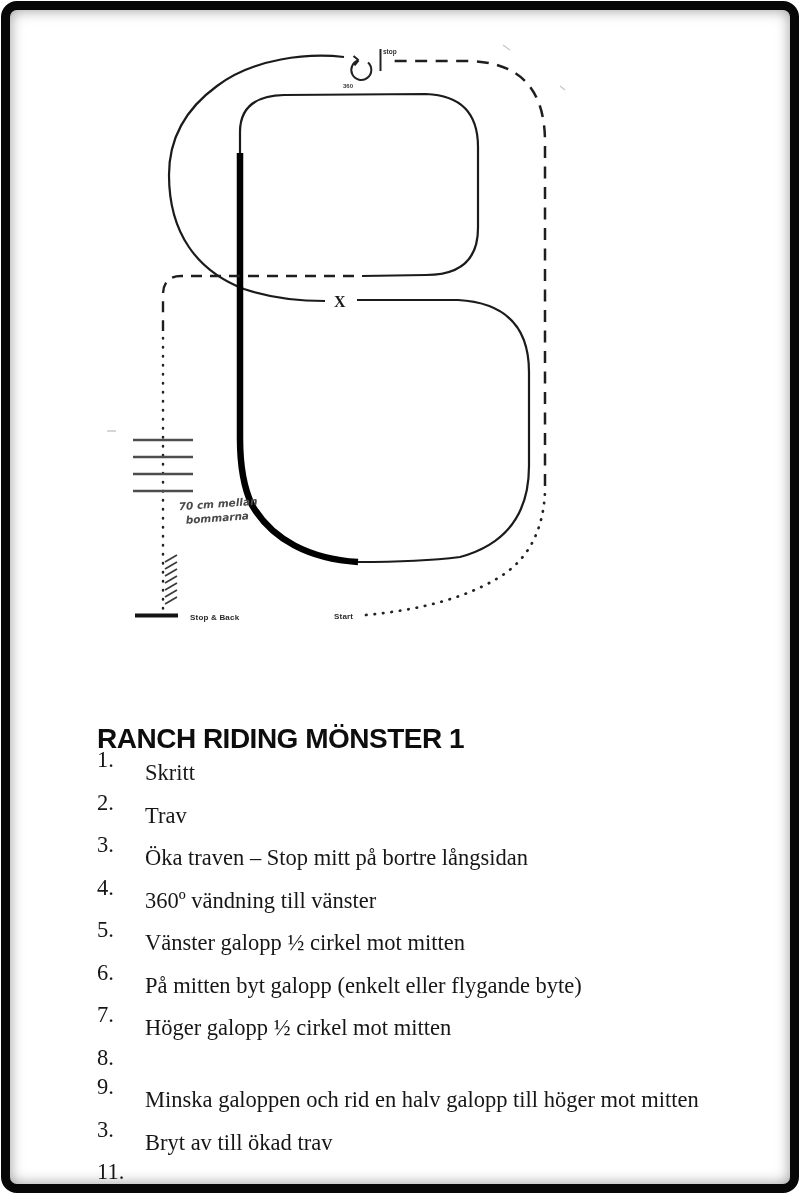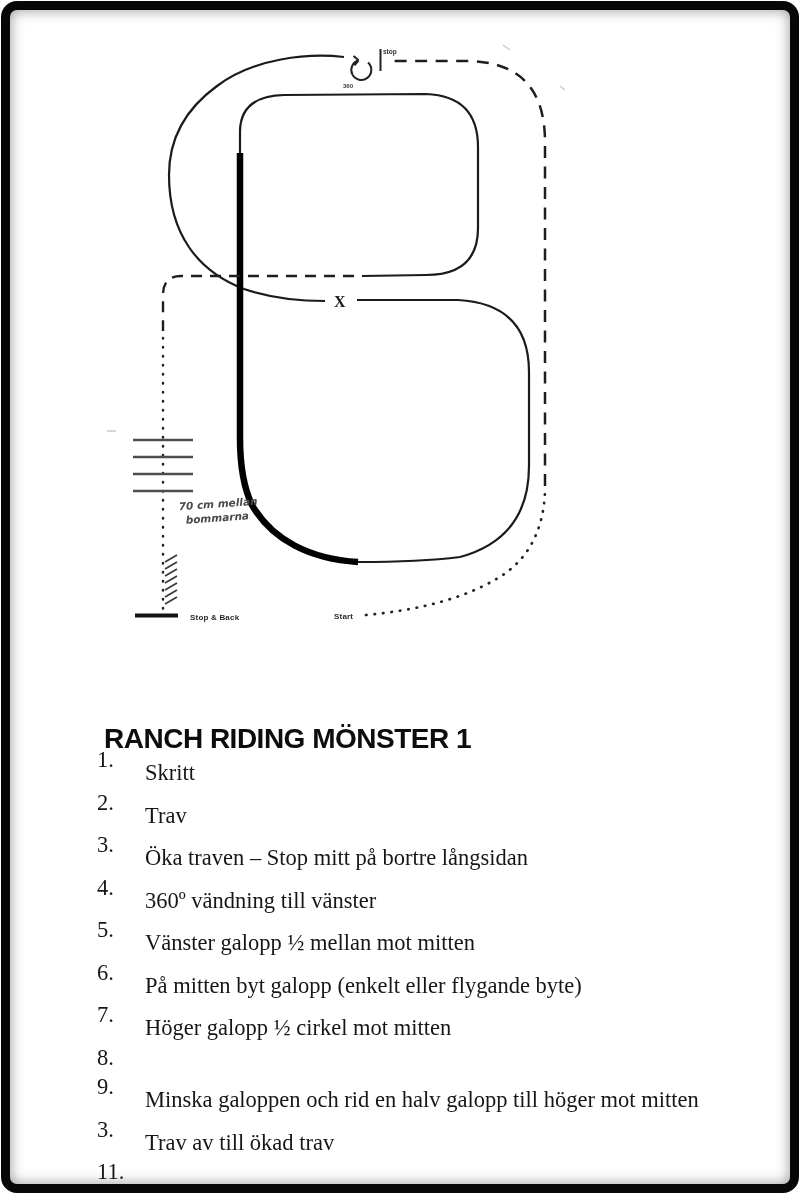--- a/index.html
+++ b/index.html
@@ -34,21 +34,21 @@
 
   
   .t-tiny  { font:600 6.5px "Liberation Sans", sans-serif; fill:#333; }
   .t-tiny2 { font:600 6px   "Liberation Sans", sans-serif; fill:#3a3a3a; }
   .t-x     { font:700 16px  "Liberation Serif", serif;     fill:#1a1a1a; }
   .t-hand  { font:italic 600 10.5px "DejaVu Sans", sans-serif; fill:#4a4a4a; }
   .t-small { font:600 8px "Liberation Sans", sans-serif; fill:#2b2b2b; letter-spacing:.2px; }
 
   
   .title {
-    position:absolute; left:104px; top:701px;
+    position:absolute; left:97px; top:701px;
     font-family:"Liberation Sans", sans-serif;
     font-size:28px; font-weight:700; letter-spacing:-0.5px; color:#0d0d0d;
     white-space:nowrap;
     margin-top:22px;
   }
   .list {
     position:absolute; left:97px; top:745px;
     font-size:22.5px; color:#161616; list-style:none; margin:0; padding:0;
   }
   .list li { display:flex; line-height:29.5px; }
@@ -115,40 +115,40 @@
     <li>
         <span class="num">3.</span>
         <span class="txt">Öka traven – Stop mitt på bortre långsidan</span>
       </li>
     <li>
         <span class="num">4.</span>
         <span class="txt">360º vändning till vänster</span>
       </li>
     <li>
         <span class="num">5.</span>
-        <span class="txt">Vänster galopp ½ mellan mot mitten</span>
+        <span class="txt">Vänster galopp ½ cirkel mot mitten</span>
       </li>
     <li>
         <span class="num">6.</span>
         <span class="txt">På mitten byt galopp (enkelt eller flygande byte)</span>
       </li>
     <li>
         <span class="num">7.</span>
         <span class="txt">Höger galopp ½ cirkel mot mitten</span>
       </li>
     <li>
         <span class="num">8.</span>
       </li>
     <li>
         <span class="num">9.</span>
         <span class="txt">Minska galoppen och rid en halv galopp till höger mot mitten</span>
       </li>
     <li>
         <span class="num">3.</span>
-        <span class="txt">Trav av till ökad trav</span>
+        <span class="txt">Bryt av till ökad trav</span>
       </li>
     <li>
         <span class="num">11.</span>
       </li>
     <li>
         <span class="num">12.</span>
         <span class="txt">Stop – Rygga</span>
       </li>
   </ol>
 

